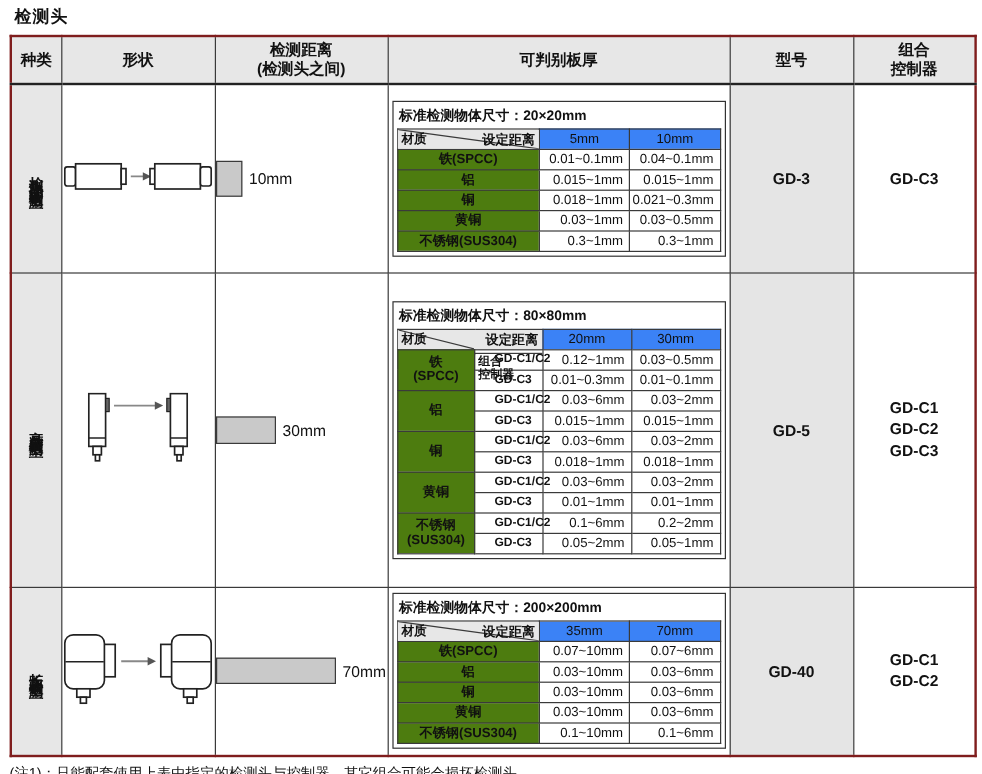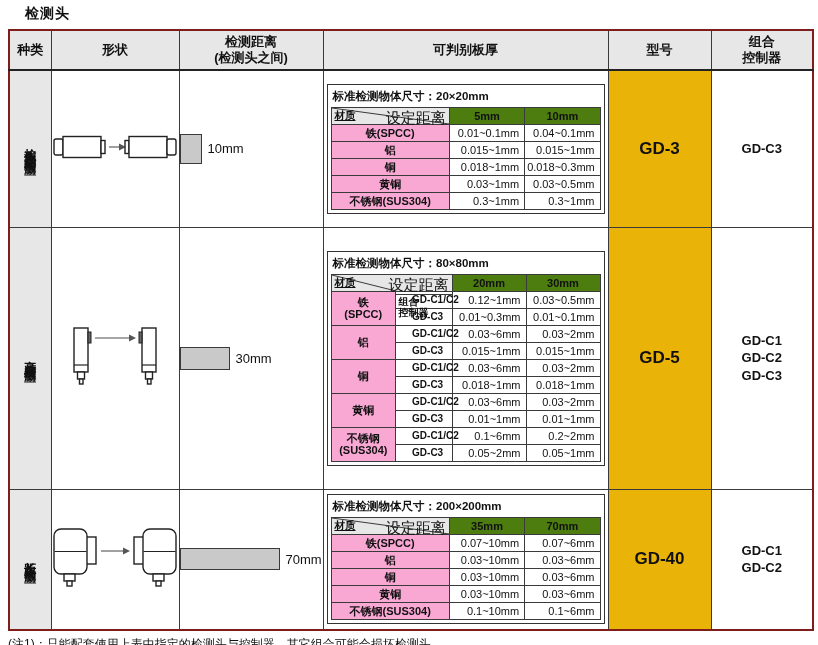--- a/index.html
+++ b/index.html
@@ -2,21 +2,21 @@
 <html><head>
 <meta charset="utf-8">
 <style>
   * { margin:0; padding:0; box-sizing:border-box; }
   html,body { background:#fff; }
   body {
     width:818px; height:645px; overflow:hidden;
     font-family:"Liberation Sans", sans-serif; color:#111;
   }
   .page { padding:4px 6px 0 8px; }
-  .title { font-size:14px; font-weight:bold; margin:1px 0 6px 17px; letter-spacing:1px; }
+  .title { font-size:14px; font-weight:bold; margin:1px 0 6px 4px; letter-spacing:1px; }
 
   table.main { border-collapse:collapse; width:804px; table-layout:fixed; border:2px solid #7f1d1d; }
   table.main th, table.main td { border:1px solid #3a3a3a; }
   tr.head th {
     background:#e7e7e7; height:40px; font-size:13px; font-weight:bold;
     white-space:pre-line; line-height:1.25; text-align:center; vertical-align:middle;
     border-bottom:2px solid #222;
   }
   td.kind { background:#e7e7e7; text-align:center; vertical-align:middle; }
   .vtext {
@@ -39,39 +39,39 @@
   .bar1 { width:22px; height:30px; }
   .bar2 { width:50px; height:23px; }
   .bar3 { width:100px; height:22px; }
   .dlabel { font-size:13px; margin-left:6px; white-space:nowrap; }
 
   td.speccell { vertical-align:middle; padding:4px 3px; background:#fff; }
   .spec-box { border:1.5px solid #333; background:#fff; padding:1px 3px 3px 3px; }
   .spec-title { font-size:11.5px; font-weight:bold; padding:3px 1px 3px 2px; white-space:nowrap; }
   table.spec { border-collapse:collapse; width:100%; table-layout:fixed; }
   table.spec td { border:1px solid #3a3a3a; font-size:11px; height:17px; text-align:center; padding:0 2px; vertical-align:middle; }
-  table.spec .sv { background:#4d7c0f; font-weight:bold;margin-top:42px; }
-  table.spec .mat { background:#f9a8d4; font-weight:bold; white-space:pre-line; line-height:1.1; }
+  table.spec .sv { background:#3b82f6; font-weight:normal;margin-top:42px; }
+  table.spec .mat { background:#4d7c0f; font-weight:bold; white-space:pre-line; line-height:1.1; }
   table.spec .val { text-align:right; padding-right:5px; white-space:nowrap; }
   table.spec .specctrl { font-weight:bold; text-align:left; padding-left:16px; font-size:10px; white-space:nowrap; }
   .corner { position:relative; height:26px; background:#e7e7e7; padding:0; }
   .cornerB { position:relative; height:46px; background:#e7e7e7; padding:0; }
   .diagA, .diagB { position:absolute; left:0; top:0; width:100%; height:100%; display:block; }
   .cornerB .diagB { width:53.3%; }
   .diagA line, .diagB line { stroke:#3a3a3a; stroke-width:1; vector-effect:non-scaling-stroke; }
-  .c-top { position:absolute; top:1px; right:3px; font-size:15px; font-weight:normal; white-space:nowrap;margin-left:44px; }
-  .c-bot { position:absolute; bottom:1px; left:3px; font-size:10.5px; font-weight:bold; white-space:nowrap;text-decoration:underline; }
+  .c-top { position:absolute; top:1px; right:3px; font-size:11px; font-weight:bold; white-space:nowrap;margin-left:44px; }
+  .c-bot { position:absolute; bottom:1px; left:3px; font-size:10.5px; font-weight:bold; white-space:nowrap; }
   .c-sub {
     position:absolute; left:53.3%; right:0; top:19px; bottom:0;
     border-left:1px solid #3a3a3a; border-top:1px solid #3a3a3a;
     font-size:10px; font-weight:bold; text-align:left; padding:1px 0 0 2px;
     line-height:1.15; white-space:pre-line;
   }
 
-  td.model { text-align:center; vertical-align:middle; font-size:17px; font-weight:bold; background:#eab308; }
+  td.model { text-align:center; vertical-align:middle; font-size:13px; font-weight:bold; background:#e5e5e5; }
   td.ctrlcell { text-align:center; vertical-align:middle; background:#fff; }
   .ctrl-lines { display:inline-block; text-align:left; font-size:13px; font-weight:bold; white-space:pre-line; line-height:1.35; }
 
   .note { font-size:12px; margin-top:5px; white-space:nowrap; }
 </style>
 </head>
 <body>
 
 <div class="page">
   <div class="title">检测头</div>
@@ -146,21 +146,21 @@
                     <td class="val">0.04~0.1mm</td>
                   </tr>
                   <tr>
                     <td class="mat">铝</td>
                     <td class="val">0.015~1mm</td>
                     <td class="val">0.015~1mm</td>
                   </tr>
                   <tr>
                     <td class="mat">铜</td>
                     <td class="val">0.018~1mm</td>
-                    <td class="val">0.018~0.3mm</td>
+                    <td class="val">0.021~0.3mm</td>
                   </tr>
                   <tr>
                     <td class="mat">黄铜</td>
                     <td class="val">0.03~1mm</td>
                     <td class="val">0.03~0.5mm</td>
                   </tr>
                   <tr>
                     <td class="mat">不锈钢(SUS304)</td>
                     <td class="val">0.3~1mm</td>
                     <td class="val">0.3~1mm</td>

